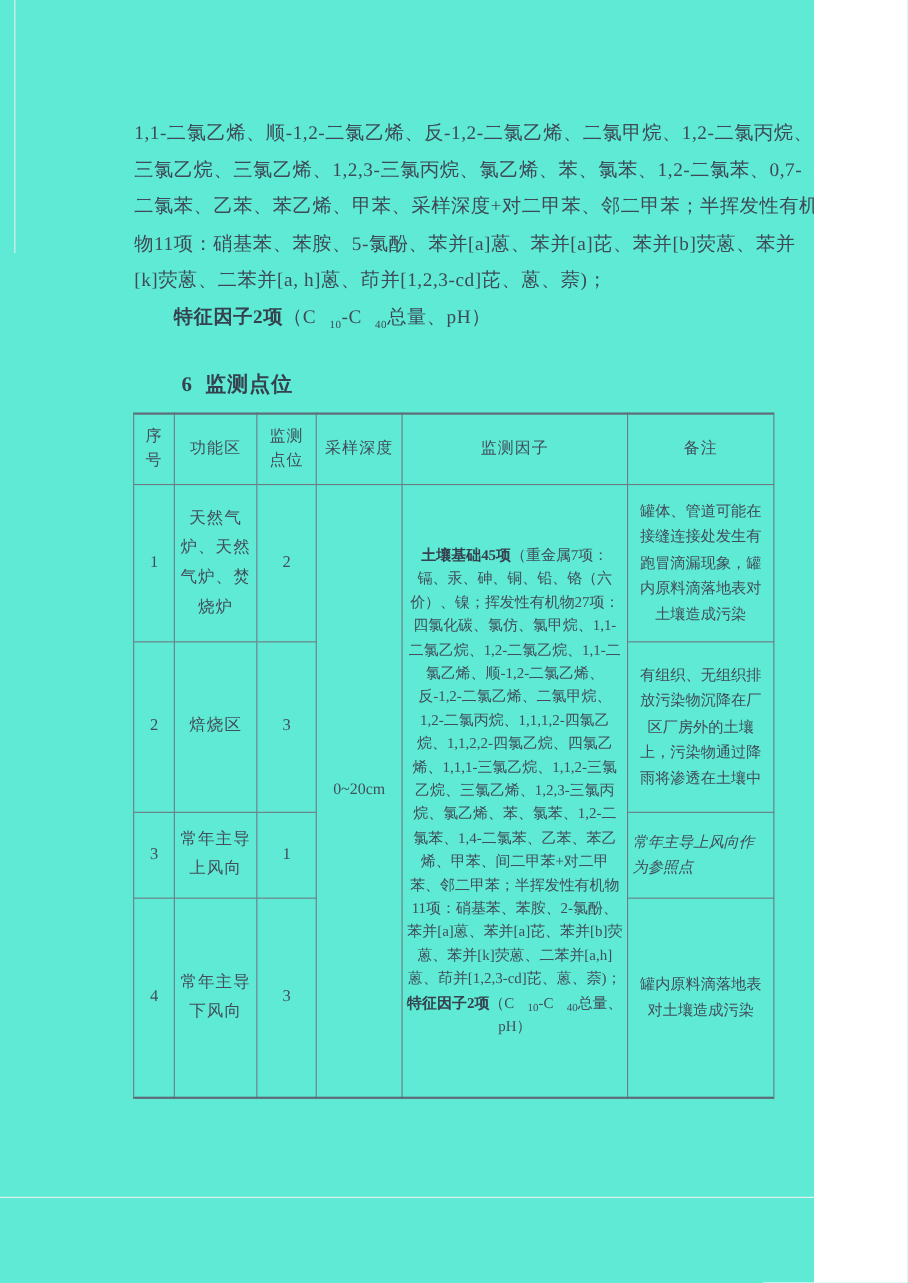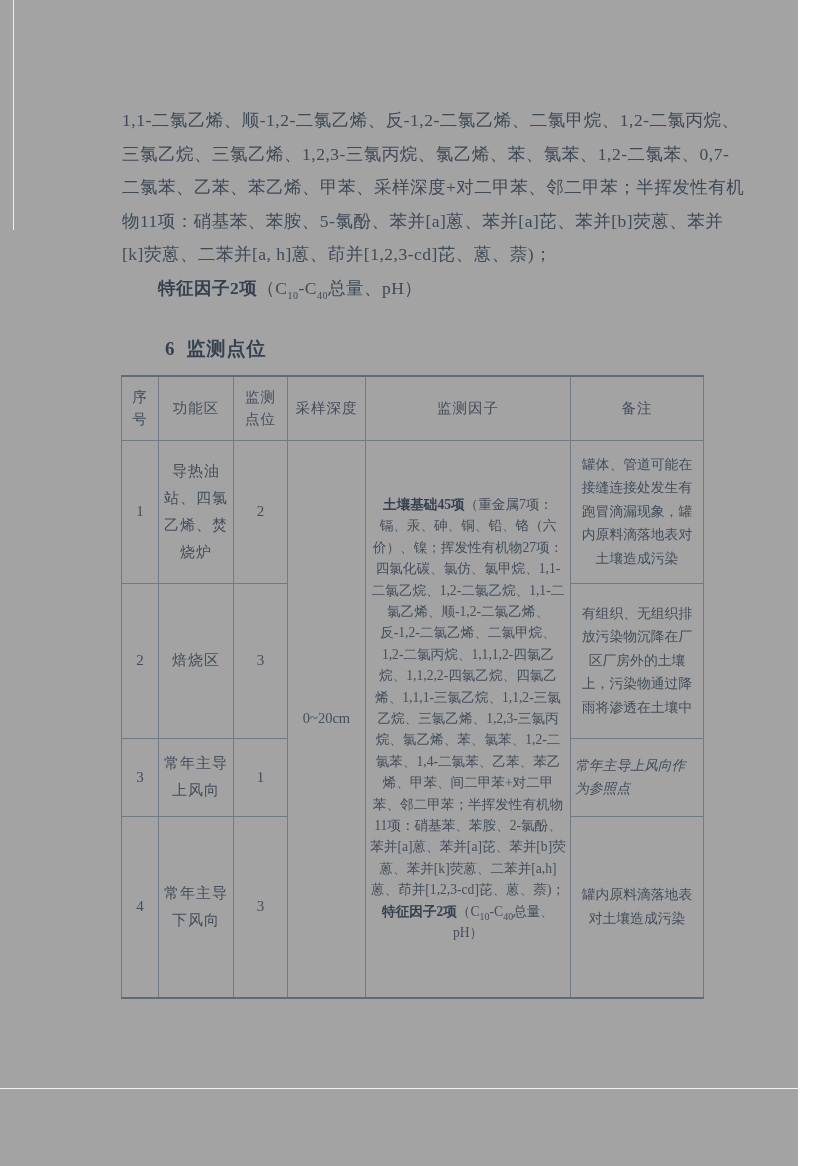--- a/index.html
+++ b/index.html
@@ -1,34 +1,34 @@
 <!DOCTYPE html>
 <html><head>
 <meta charset="utf-8">
 <style>
   html,body{margin:0;padding:0;background:#ffffff;}
   .page{
     position:relative;
-    width:798px;height:1166px;
-    background:#a3a3a3;
+    width:740px;height:1166px;
+    background:#5eead4;
     font-family:"Liberation Serif","DejaVu Serif",serif;
     color:#3e4a57;
     overflow:hidden;
   }
   
   .edge-left{position:absolute;left:13px;top:0;width:1px;height:230px;background:#eceef1;}
   .edge-bottom{position:absolute;left:0;top:1088px;width:825px;height:1px;background:#f0f2f4;}
 
   
   .para{position:absolute;left:122px;top:104px;width:583px;font-size:17.5px;}
   .tline{height:33.5px;line-height:33.5px;white-space:nowrap;letter-spacing:.5px;}
   .tline.just{text-align:justify;text-align-last:justify;}
   .feature-line{height:33.5px;line-height:33.5px;padding-left:36px;letter-spacing:.5px;}
   .b{font-weight:bold;color:#35414f;}
-  sub{font-size:10px;line-height:0;}
+  sub{font-size:10px;line-height:0;margin-left:12px;}
 
   
   .heading{position:absolute;left:165px;top:336px;font-size:19px;font-weight:bold;color:#35414f;letter-spacing:1px;}
   .heading .num{margin-right:12px;letter-spacing:0;}
 
   
   table.monitor{
     position:absolute;left:121px;top:375px;width:582px;
     border-collapse:collapse;table-layout:fixed;
     font-size:14px;color:#424e5b;
@@ -91,21 +91,21 @@
         <tr class="rh">
       <th>序号</th>
       <th>功能区</th>
       <th>监测点位</th>
       <th>采样深度</th>
       <th>监测因子</th>
       <th>备注</th>
     </tr>
     <tr class="r1">
       <td class="num">1</td>
-      <td class="area">导热油站、四氯乙烯、焚烧炉</td>
+      <td class="area">天然气炉、天然气炉、焚烧炉</td>
       <td class="pts">2</td>
       <td class="depth" rowspan="4">0~20cm</td>
       <td class="factors" rowspan="4">
         <span class="b">土壤基础45项</span><span>（重金属7项：镉、汞、砷、铜、铅、铬（六价）、镍；挥发性有机物27项：四氯化碳、氯仿、氯甲烷、1,1-二氯乙烷、1,2-二氯乙烷、1,1-二氯乙烯、顺-1,2-二氯乙烯、反-1,2-二氯乙烯、二氯甲烷、1,2-二氯丙烷、1,1,1,2-四氯乙烷、1,1,2,2-四氯乙烷、四氯乙烯、1,1,1-三氯乙烷、1,1,2-三氯乙烷、三氯乙烯、1,2,3-三氯丙烷、氯乙烯、苯、氯苯、1,2-二氯苯、1,4-二氯苯、乙苯、苯乙烯、甲苯、间二甲苯+对二甲苯、邻二甲苯；半挥发性有机物11项：硝基苯、苯胺、2-氯酚、苯并[a]蒽、苯并[a]芘、苯并[b]荧蒽、苯并[k]荧蒽、二苯并[a,h]蒽、茚并[1,2,3-cd]芘、蒽、萘)；</span><span class="b">特征因子2项</span><span>（C</span><sub>10</sub><span>-C</span><sub>40</sub><span>总量、pH）</span>
       </td>
       <td class="remark">罐体、管道可能在接缝连接处发生有跑冒滴漏现象，罐内原料滴落地表对土壤造成污染</td>
     </tr>
     <tr class="r2">
       <td class="num">2</td>
       <td class="area">焙烧区</td>

